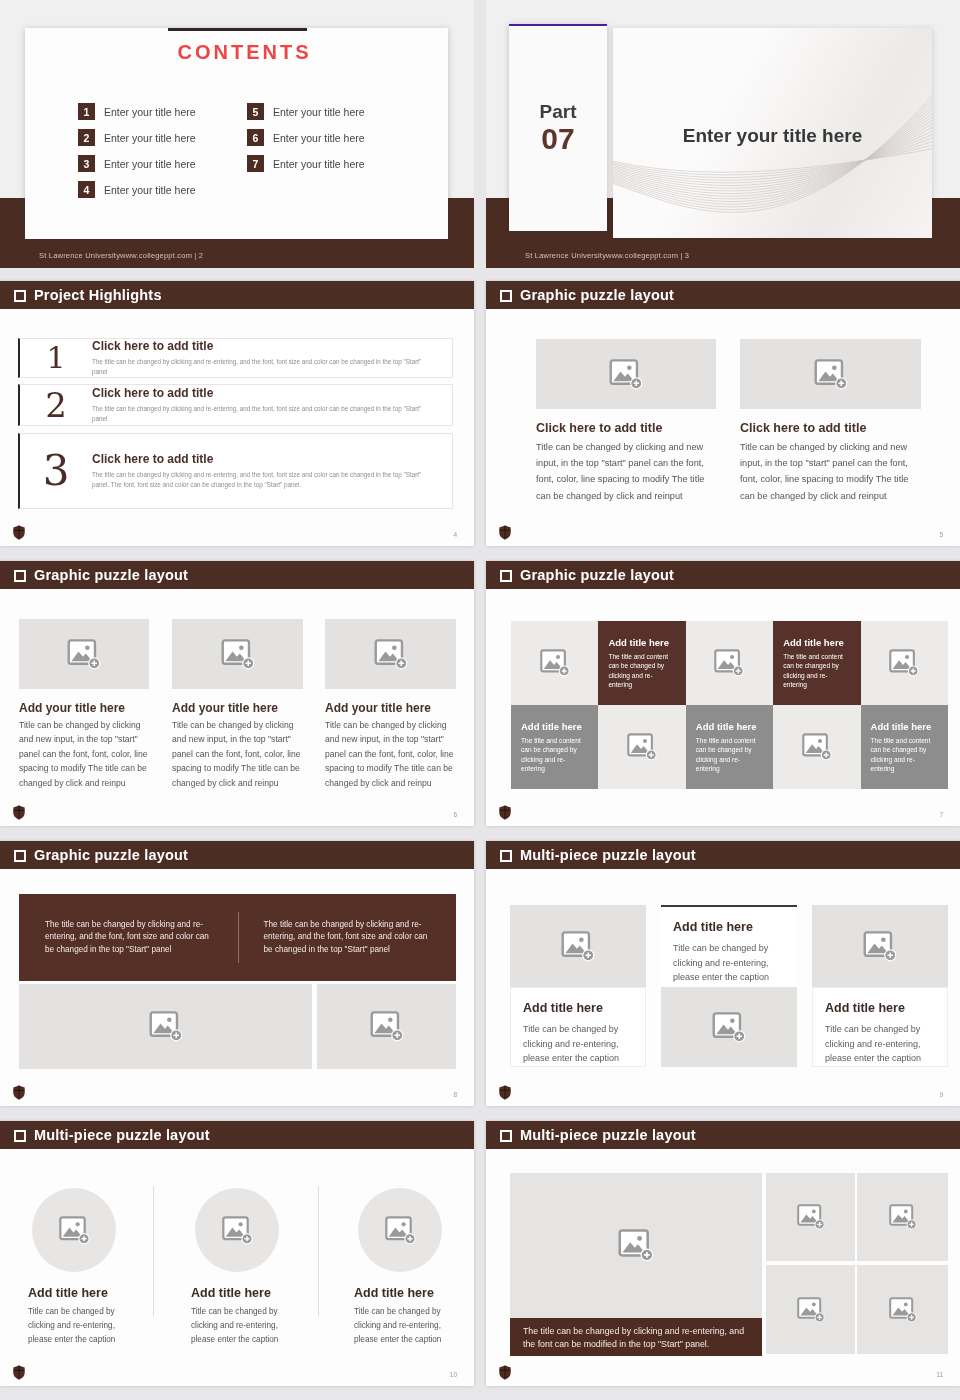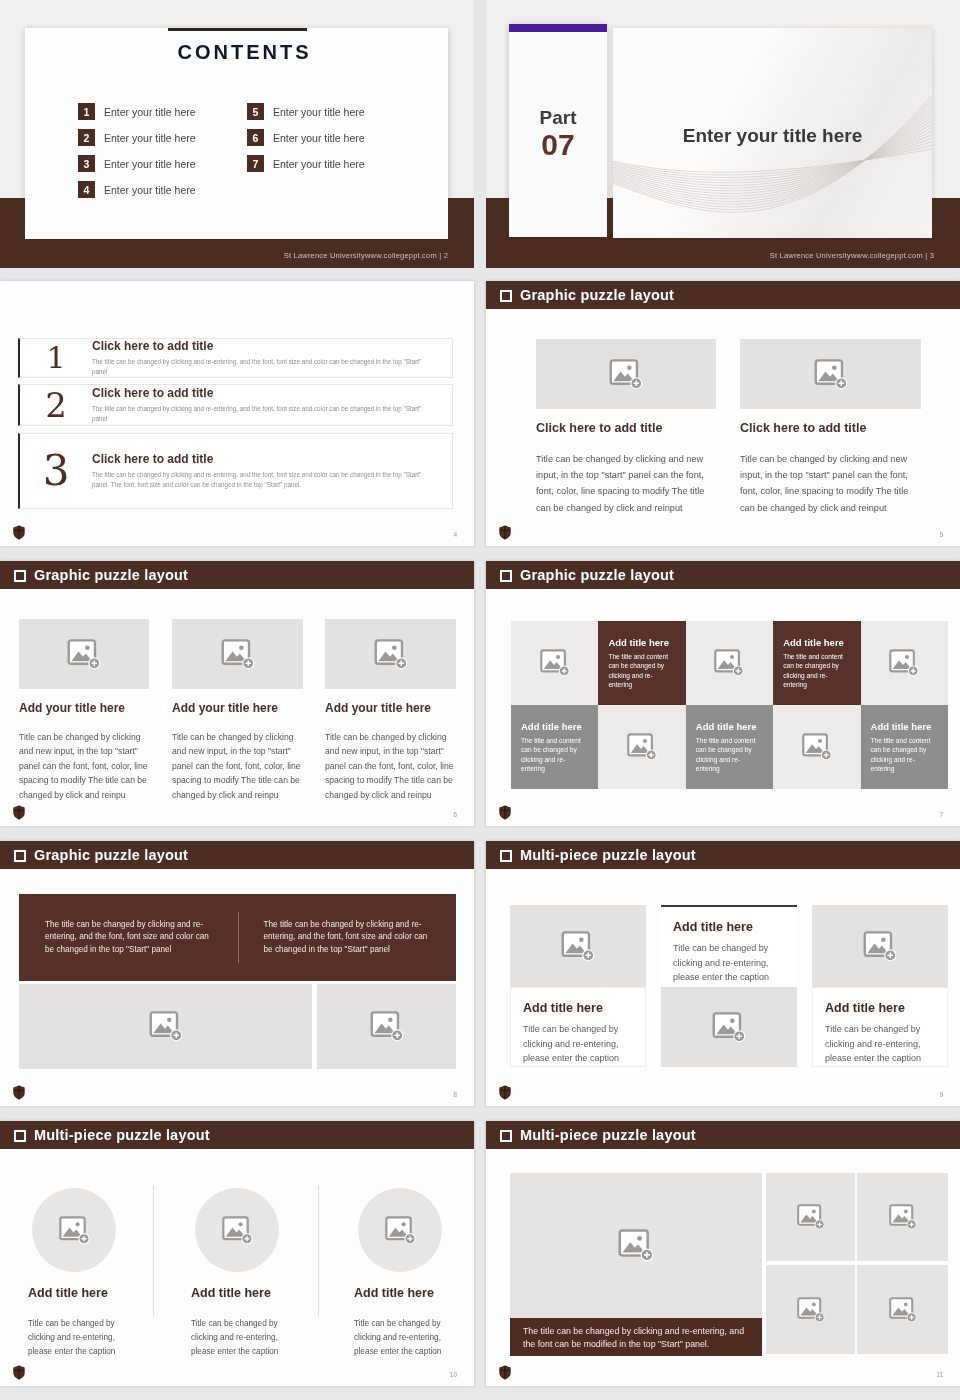--- a/index.html
+++ b/index.html
@@ -2,52 +2,52 @@
 <html><head>
 <meta charset="utf-8">
 <style>
   html,body{margin:0;padding:0;background:#e7e7e9;}
   .page{position:relative;width:960px;height:1400px;background:#e7e7e9;overflow:hidden;
         font-family:"Liberation Sans",sans-serif;-webkit-font-smoothing:antialiased;}
   .slide{position:absolute;width:474px;height:265px;background:#fdfdfd;box-shadow:0 0 3px rgba(0,0,0,.18);}
   .title-slide{height:268px;background:#f1f0f0;box-shadow:none;}
   
   .band{position:absolute;left:0;right:0;top:198px;bottom:0;background:#4a2c23;z-index:1;}
-  .bandrow{position:absolute;left:27px;right:26px;bottom:8px;display:flex;justify-content:flex-end;
+  .bandrow{position:absolute;left:27px;right:26px;bottom:8px;display:flex;justify-content:flex-start;
            color:#d0c0b9;font-size:7.5px;letter-spacing:.2px;padding-left:12px;}
   .bandrow .rgt span{}
   .tcard{position:absolute;z-index:2;background:#fdfdfd;box-shadow:0 1px 6px rgba(60,40,30,.25);}
   .topline{position:absolute;top:0;height:3px;background:#2f2522;}
   .contents-h{margin:0;position:absolute;top:13px;left:16px;right:0;text-align:center;
-              font-size:20px;font-weight:bold;letter-spacing:3px;color:#0f172a;}
+              font-size:20px;font-weight:bold;letter-spacing:3px;color:#ef4444;}
   .citem{position:absolute;display:flex;align-items:center;}
   .csq{width:17px;height:17px;background:#4c2c23;color:#fff;font-size:10.5px;font-weight:bold;
        display:flex;align-items:center;justify-content:center;}
   .clabel{margin-left:9px;font-size:10.5px;color:#454545;}
-  .pcard{position:absolute;z-index:2;background:#fbfafa;border-top:8px solid #4c1d95;
+  .pcard{position:absolute;z-index:2;background:#fbfafa;border-top:2px solid #4c1d95;
          box-shadow:0 1px 6px rgba(60,40,30,.25);text-align:center;}
   .part-word{margin-top:76px;font-size:19px;font-weight:bold;color:#3e3b3a;line-height:1.1;}
   .part-num{font-size:30px;font-weight:bold;color:#5e352a;line-height:1.05;}
   .ppanel{position:absolute;z-index:2;background:linear-gradient(118deg,#fcfbfb 35%,#eceae8 72%,#f6f4f3);
           box-shadow:0 1px 6px rgba(60,40,30,.2);overflow:hidden;}
   .ppanel .waves{position:absolute;left:0;top:0;width:100%;height:100%;}
   .ptitle{position:absolute;top:97px;left:0;right:0;text-align:center;
           font-size:19px;font-weight:bold;color:#383838;z-index:2;}
   
   .shdr{position:absolute;top:0;left:0;right:0;height:28px;background:#4b2d24;display:flex;
         align-items:center;padding-left:14px;box-sizing:border-box;}
   .hsq{width:8px;height:8px;border:2px solid #fff;margin-right:8px;margin-top:1px;}
   .htitle{color:#fff;font-size:14.5px;font-weight:bold;letter-spacing:.2px;}
   .shield{position:absolute;left:13px;bottom:6px;width:12px;height:15px;}
   .pg{position:absolute;right:17px;bottom:8px;font-size:6.5px;color:#9a9a9a;}
   .ph{position:absolute;background:#e4e2e1;display:flex;align-items:center;justify-content:center;}
   .ph svg{width:34px;height:31px;}
   .circle-ph{border-radius:50%;}
   .col-title{position:absolute;font-size:12.5px;font-weight:bold;color:#47302a;}
-  .desc{position:absolute;color:#555;margin-top:12px;}
+  .desc{position:absolute;color:#555;}
   
   .hibox{position:absolute;left:18px;width:435px;background:#fff;border:1px solid #e6e6e6;
          border-left:2px solid #2f2522;box-sizing:border-box;display:flex;align-items:center;}
   .hinum{width:72px;text-align:center;font-family:"DejaVu Serif",serif;color:#4b2d26;line-height:1;}
   .hibody{flex:1;padding-right:14px;}
   .hititle{font-size:12px;font-weight:bold;color:#4a2f28;}
   .hidesc{margin-top:4px;font-size:6.3px;line-height:10.5px;color:#8f8f8f;}
   
   .grid{position:absolute;left:25px;top:60px;width:437px;height:168px;display:flex;flex-wrap:wrap;}
   .gcell{width:87.4px;height:84px;box-sizing:border-box;display:flex;align-items:center;justify-content:center;}
@@ -168,20 +168,24 @@
           <path d="M-10,135.2 C 80,158 175,166 330,106.4" fill="none" stroke="#ccc4c0" stroke-width="0.8" opacity="0.8"></path>
           <path d="M-10,133.8 C 80,156 175,160 330,110.6" fill="none" stroke="#ccc4c0" stroke-width="0.8" opacity="0.8"></path>
           <path d="M-10,132.4 C 80,154 175,154 330,114.80000000000001" fill="none" stroke="#ccc4c0" stroke-width="0.8" opacity="0.8"></path>
           <path d="M-10,131 C 80,152 175,148 330,119" fill="none" stroke="#ccc4c0" stroke-width="0.8" opacity="0.8"></path>
         </svg>
       <div class="ptitle">Enter your title here</div>
     </div>
   </section>
 
   <section class="slide" style="left:0;top:281px;">
+    <header class="shdr">
+      <span class="hsq"></span>
+      <span class="htitle">Project Highlights</span>
+    </header>
     <div class="hibox" style="top:57px;height:40px;">
       <div class="hinum" style="font-size:30px;">1</div>
       <div class="hibody">
         <div class="hititle">Click here to add title</div>
         <div class="hidesc">The title can be changed by clicking and re-entering, and the font, font size and color can be changed in the top "Start" panel</div>
       </div>
     </div>
     <div class="hibox" style="top:103px;height:42px;">
       <div class="hinum" style="font-size:34px;">2</div>
       <div class="hibody">

